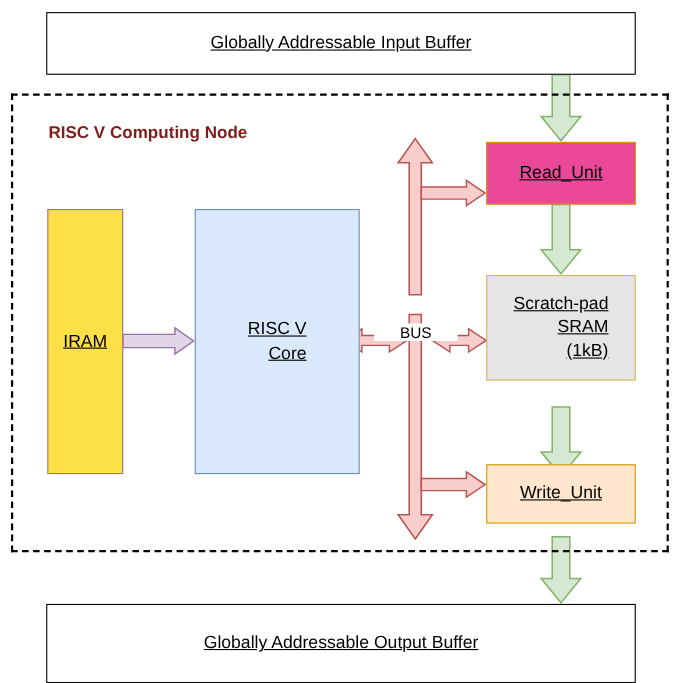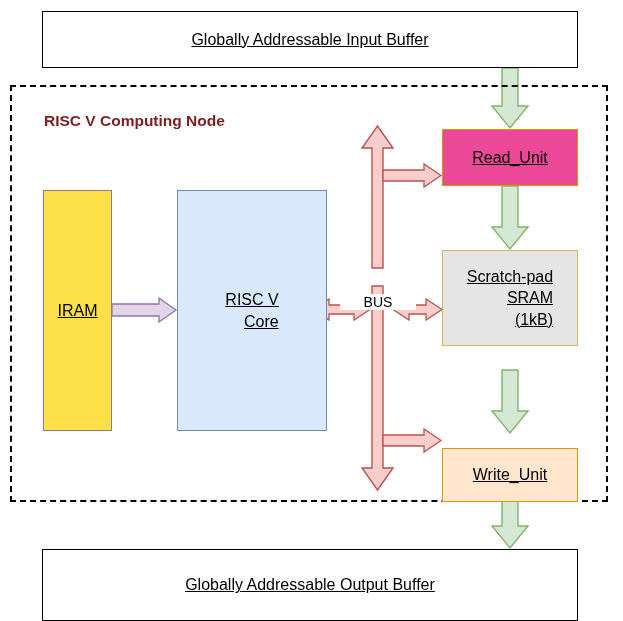--- a/index.html
+++ b/index.html
@@ -72,21 +72,21 @@
   }
   #read-unit {
     left: 442px; top: 129px; width: 136px; height: 57px;
     background: #ec4899; border: 1.5px solid #d79b00;
   }
   #sram {
     left: 442px; top: 250px; width: 136px; height: 96px;
     background: #e5e5e5; border: 1.5px solid #d6b656;
   }
   #write-unit {
-    left: 442px; top: 448px; width: 136px; height: 54px;
+    left: 442px; top: 422px; width: 136px; height: 54px;
     background: #ffe6cc; border: 1.5px solid #d79b00;
   }
 
   #bus-label {
     position: absolute;
     left: 340px; top: 266px;
     width: 76px;
     text-align: center;
     font-size: 14px;
     color: #000000;

